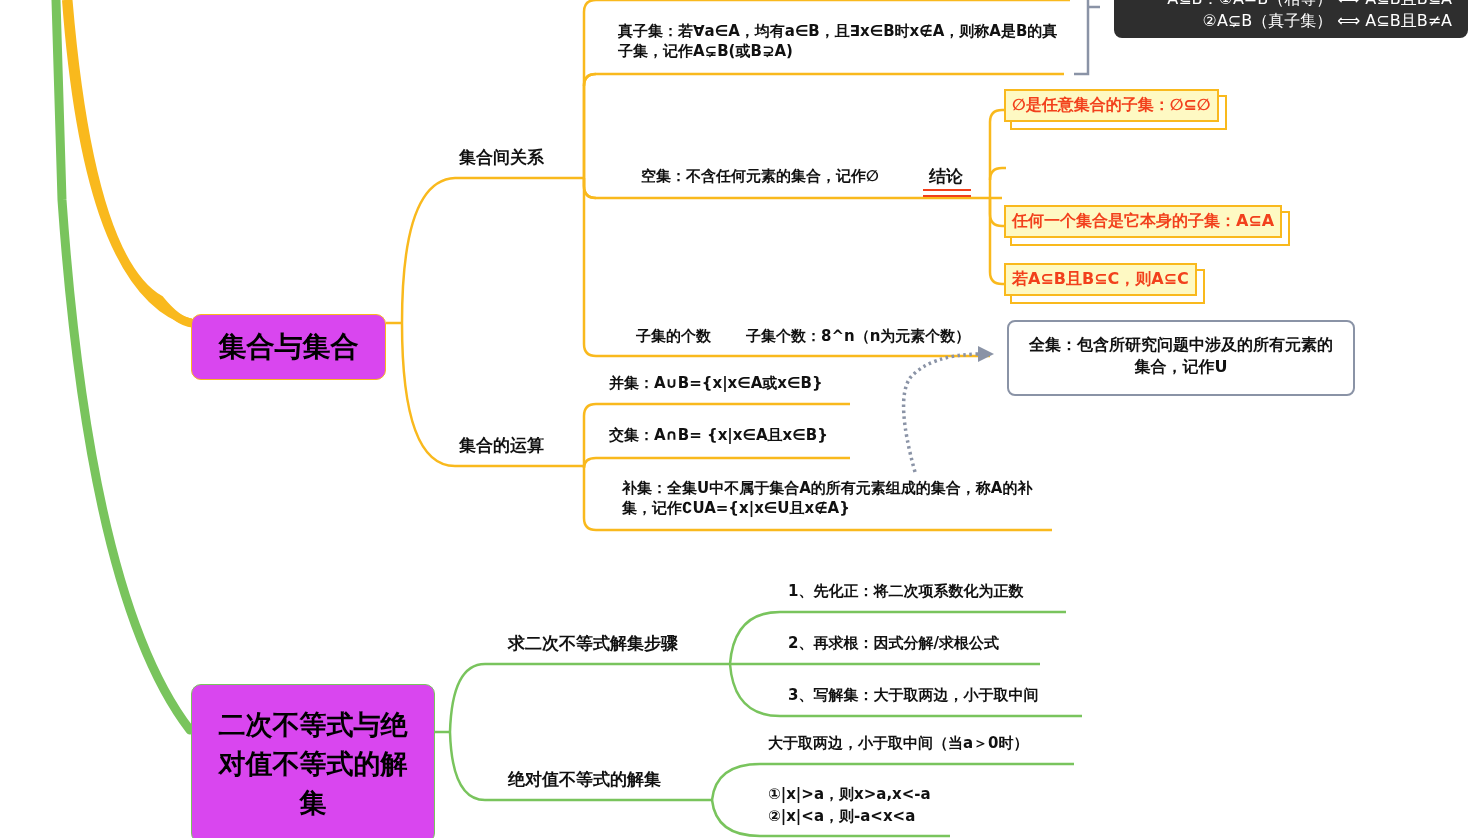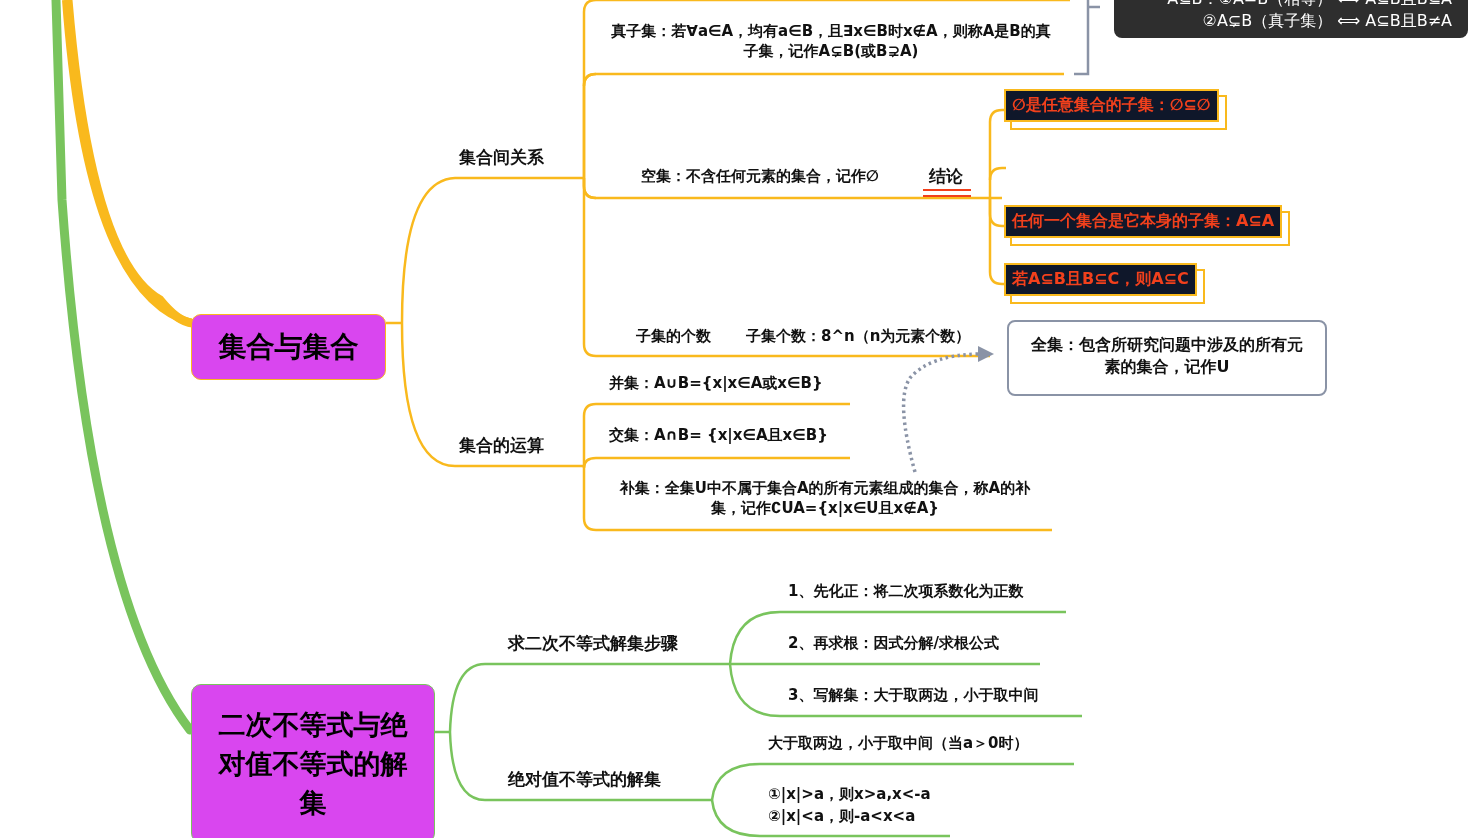--- a/index.html
+++ b/index.html
@@ -7,35 +7,35 @@
       width: 1468px; height: 838px;
       background: #ffffff;
       overflow: hidden;
       font-family: "DejaVu Sans", "Liberation Sans", sans-serif;
     }
     .canvas { position: relative; width: 1468px; height: 838px; }
     svg.lines { position: absolute; left: 0; top: 0; width: 1468px; height: 838px; pointer-events: none; }
     .t { position: absolute; font-weight: bold; color: #111; white-space: nowrap; line-height: 1.3; }
     .t14 { font-size: 15px; }
     .t16 { font-size: 17px; }
-    .center { text-align: center; white-space: normal; }
+    .center { white-space: normal; margin-left: 12px; }
 
     .root-node {
       position: absolute; background: #d946ef; border-radius: 10px;
       display: flex; align-items: center; justify-content: center;
       font-weight: bold; color: #000; text-align: center;
       box-sizing: border-box;
       margin-top: 24px;
     }
     .root-yellow { border: 1.5px solid #F9B91D; font-size: 28px; }
     .root-green { border: 1.5px solid #79C45D; font-size: 27px; line-height: 1.45; }
 
     .concl {
       position: absolute; box-sizing: border-box;
-      border: 2.5px solid #F9B91D; background: #0f172a;
+      border: 2.5px solid #F9B91D; background: #fef9c3;
       color: #F2401C; font-weight: bold; font-size: 16px;
       padding: 4px 6px; white-space: nowrap;
       box-shadow: 7px 7px 0 -1px #ffffff, 7px 7px 0 1px #F9B91D;
     }
     .universal-box {
       position: absolute; box-sizing: border-box;
       border: 2px solid #8A93A6; border-radius: 8px; background: #fff;
       font-weight: bold; font-size: 16px; color: #111; text-align: center;
       line-height: 1.4; padding-top: 12px;
     }
@@ -115,21 +115,21 @@
   <div class="concl-label-underline" style="left:923px; top:189px; width:48px;"></div>
   <div class="concl-label-underline" style="left:923px; top:195px; width:48px;"></div>
 
   <div class="concl" style="left:1004px; top:89px;">∅是任意集合的子集：∅⊆∅</div>
   <div class="concl" style="left:1004px; top:205px;">任何一个集合是它本身的子集：A⊆A</div>
   <div class="concl" style="left:1004px; top:263px;">若A⊆B且B⊆C，则A⊆C</div>
 
   <div class="t t14" style="left:636px; top:327px;">子集的个数</div>
   <div class="t t14" style="left:746px; top:327px;">子集个数：8^n（n为元素个数）</div>
 
-  <div class="universal-box" style="left:1007px; top:320px; width:320px; height:76px;">
+  <div class="universal-box" style="left:1007px; top:320px; width:348px; height:76px;">
     <div style="padding:0 16px;">全集：包含所研究问题中涉及的所有元素的集合，记作U</div>
   </div>
 
   <div class="t t16" style="left:459px; top:434px;">集合的运算</div>
   <div class="t t14" style="left:609px; top:374px;">并集：A∪B={x|x∈A或x∈B}</div>
   <div class="t t14" style="left:609px; top:426px;">交集：A∩B= {x|x∈A且x∈B}</div>
   <div class="t t14 center" style="left:610px; top:479px; width:430px;">补集：全集U中不属于集合A的所有元素组成的集合，称A的补集，记作∁UA={x|x∈U且x∉A}</div>
 
   <div class="root-node root-green" style="left:191px; top:660px; width:244px; height:159px; padding:0 26px;">
     <span>二次不等式与绝对值不等式的解集</span>

